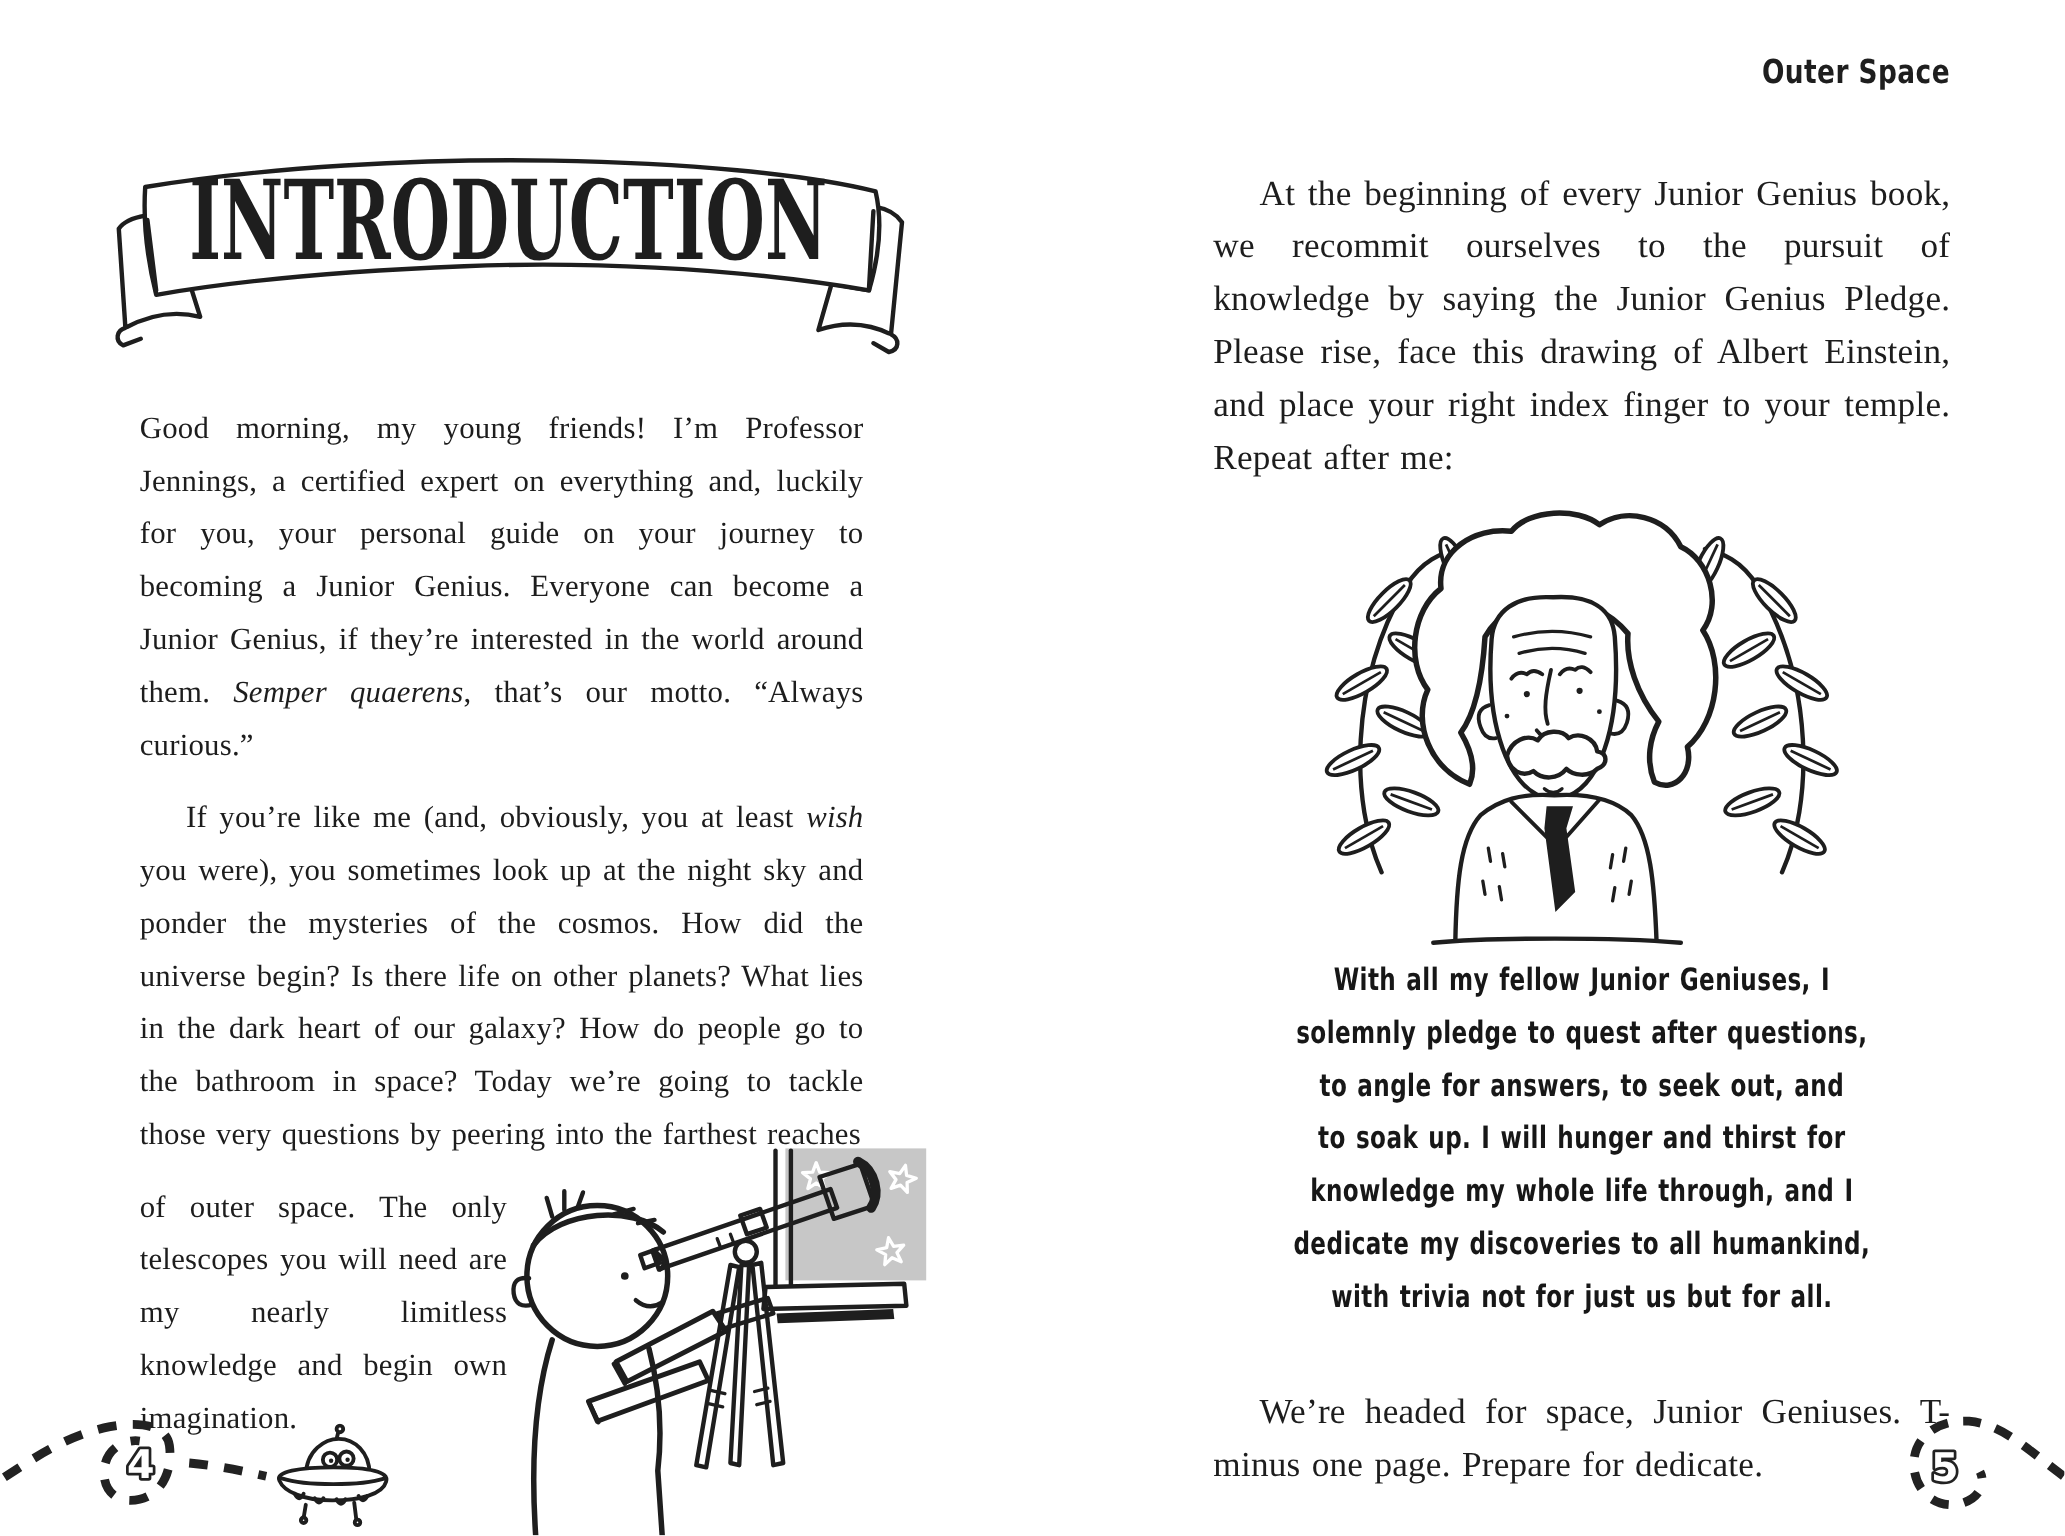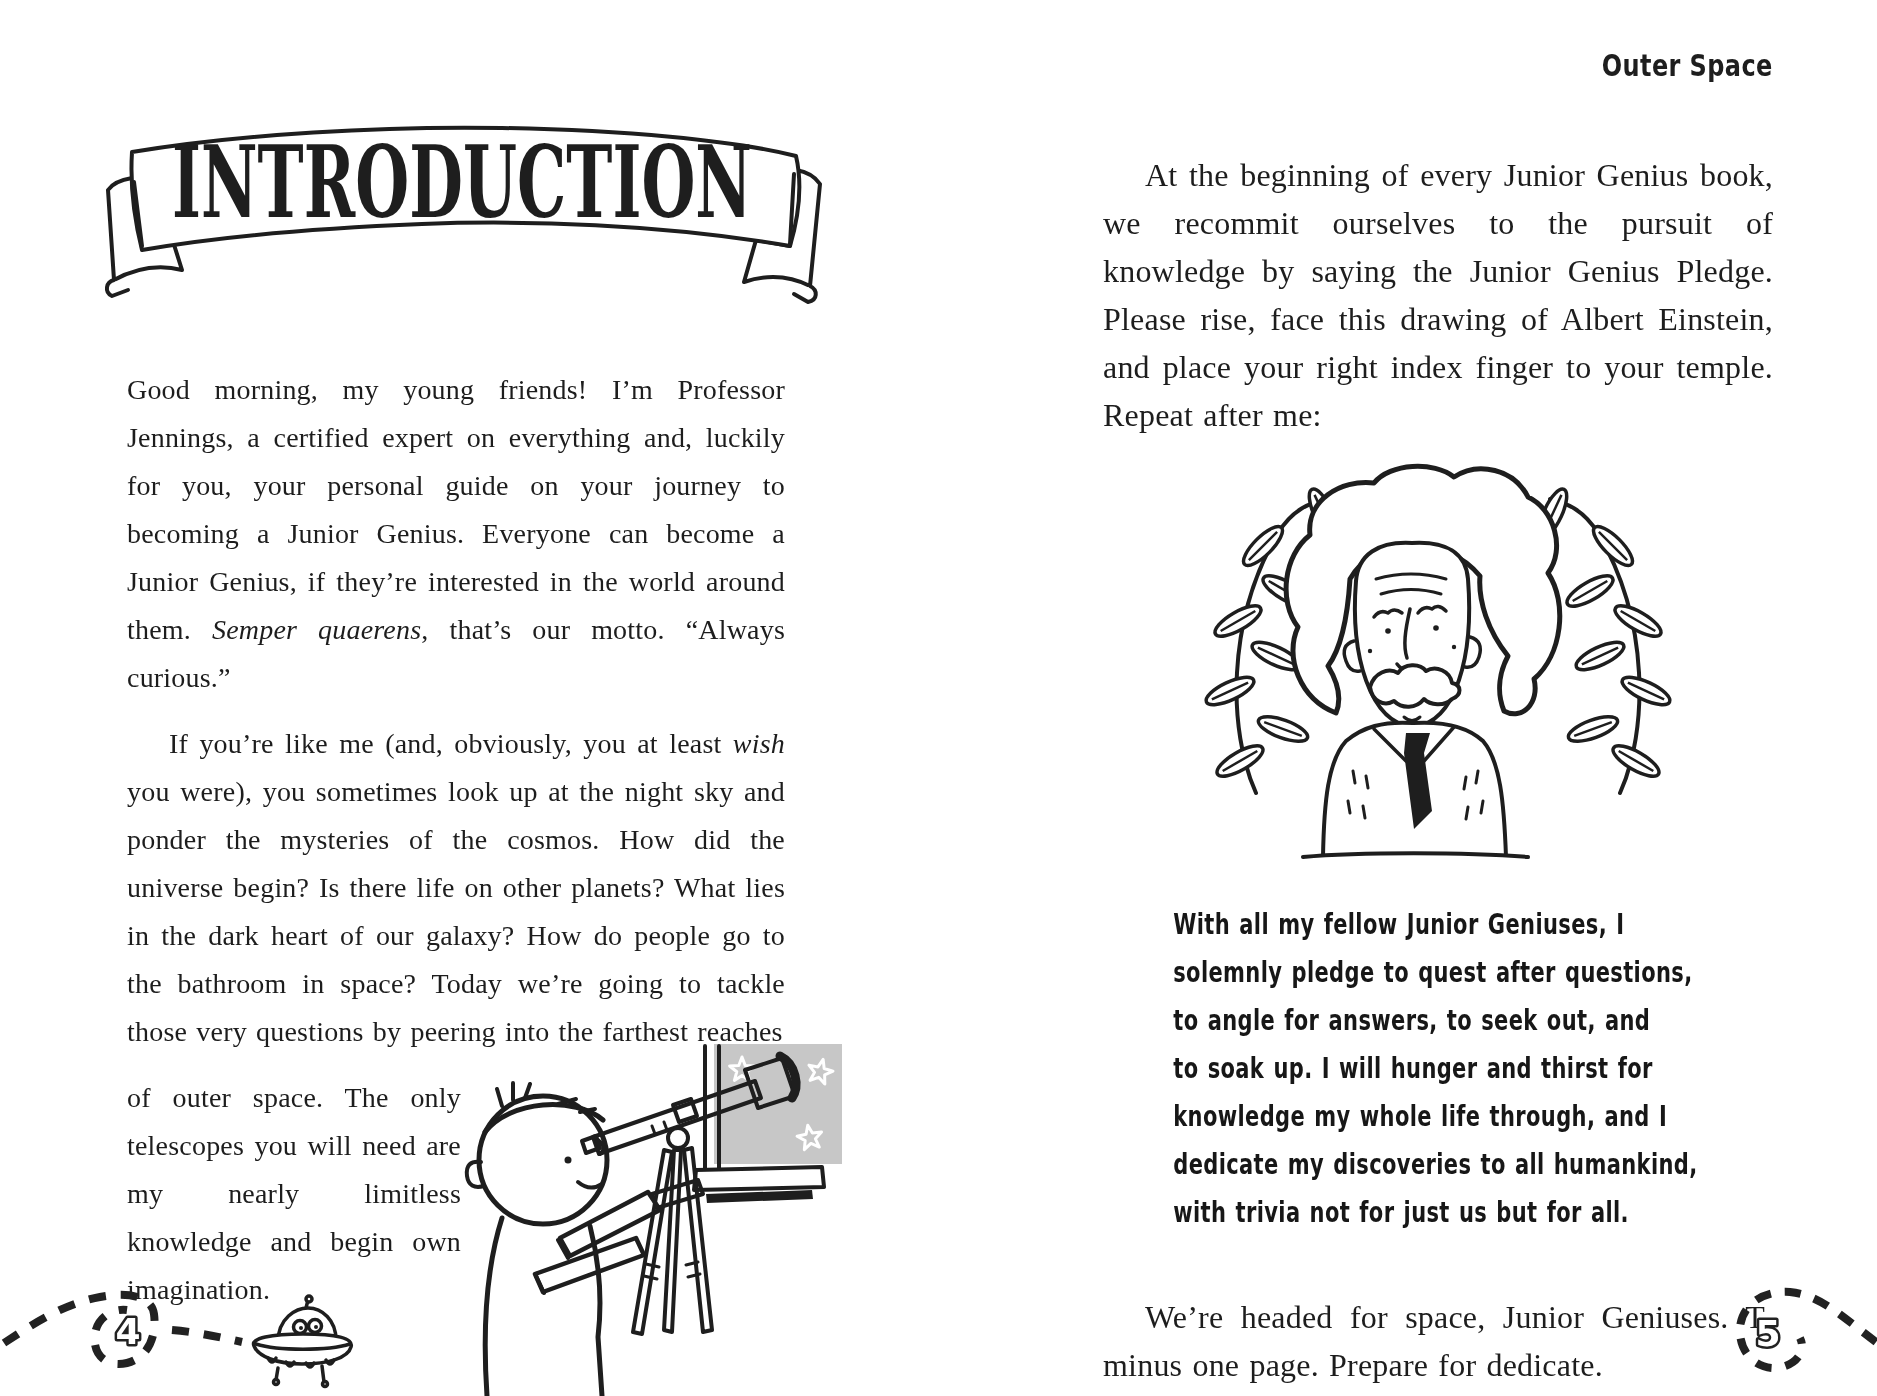--- a/index.html
+++ b/index.html
@@ -2,39 +2,39 @@
 <html><head>
 <meta charset="utf-8">
 <style>
   html,body{margin:0;padding:0;background:#ffffff;}
   .spread{position:relative;width:1877px;height:1396px;background:#ffffff;overflow:hidden;
           font-family:"Liberation Serif","DejaVu Serif",serif;color:#1d1d1d;}
   svg{display:block;}
   .ink{stroke:#1e1e1e;fill:none;stroke-linecap:round;stroke-linejoin:round;}
 
   
-  .banner{position:absolute;left:102px;top:112px;}
+  .banner{position:absolute;left:102px;top:130px;}
   .left-col{position:absolute;left:109px;top:348px;width:694px;
             font-size:28px;line-height:48px;text-align:justify;letter-spacing:0.2px;word-spacing:2px;}
   .para{margin:18px;}
   .indent{text-indent:42px;}
   .wrap-block{width:334px;}
   .boy-illo{position:absolute;left:440px;top:1042px;}
   .trail-left{position:absolute;left:0px;top:1288px;}
   .ufo{position:absolute;left:248px;top:1294px;}
 
   
   .running-header{position:absolute;top:48px;right:104px;
                   font-family:"DejaVu Sans","Liberation Sans",sans-serif;font-weight:700;
                   font-size:30px;letter-spacing:0.5px;color:#1e1e1e;
                   transform:scaleX(0.8);transform-origin:100% 50%;}
   .right-col{position:absolute;left:1085px;top:133px;width:706px;
              font-size:32px;line-height:48px;text-align:justify;letter-spacing:0.2px;word-spacing:2px;}
   .einstein-illo{margin:22px auto 0 auto;}
-  .pledge{margin-top:40px;
+  .pledge{margin-top:6px;text-align:center;
           font-family:"DejaVu Sans","Liberation Sans",sans-serif;font-weight:700;
           font-size:28px;line-height:48px;letter-spacing:0.5px;color:#171717;}
   .pledge-line{transform:scaleX(0.75);transform-origin:50% 50%;white-space:nowrap;}
   .closing{margin-top:56px;}
   .trail-right{position:absolute;left:1690px;top:1240px;}
 
   .pagenum{font-family:"DejaVu Sans","Liberation Sans",sans-serif;font-weight:700;}
 </style>
 </head>
 <body>

